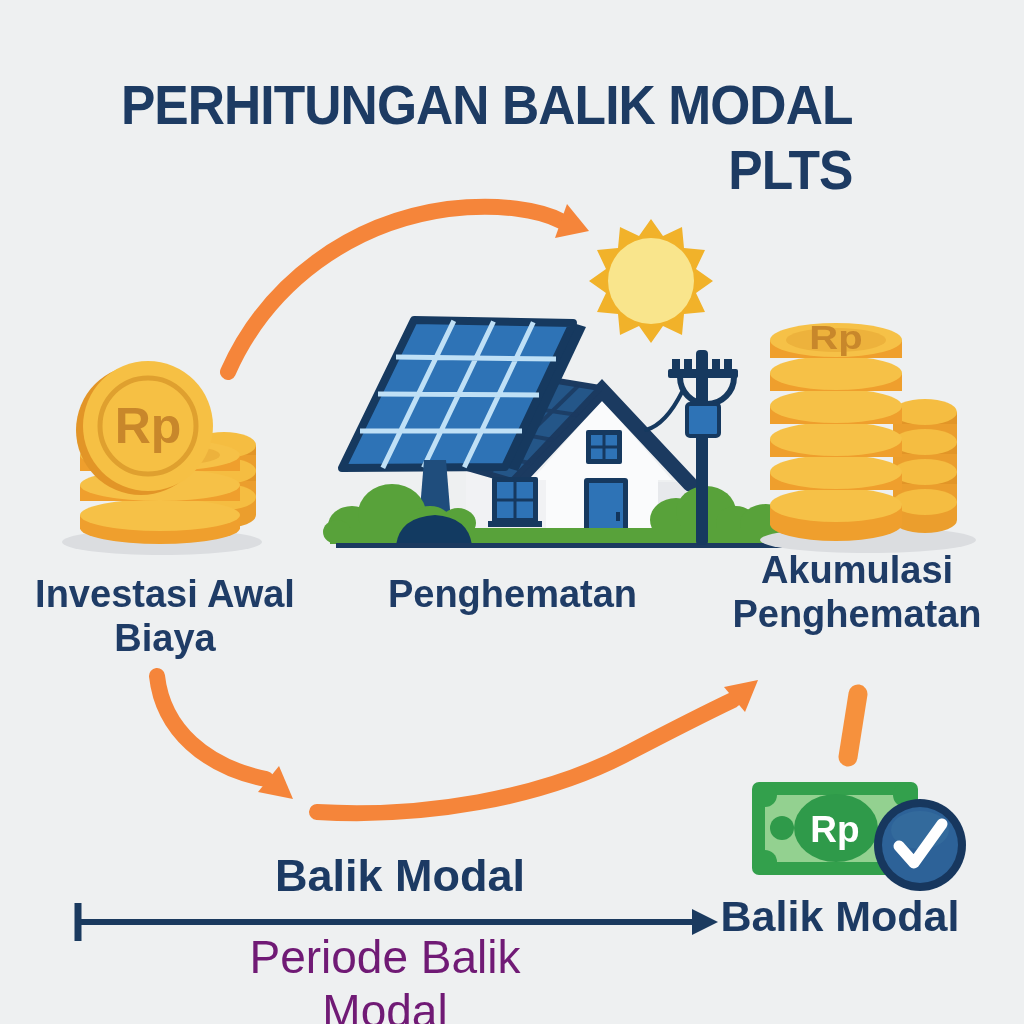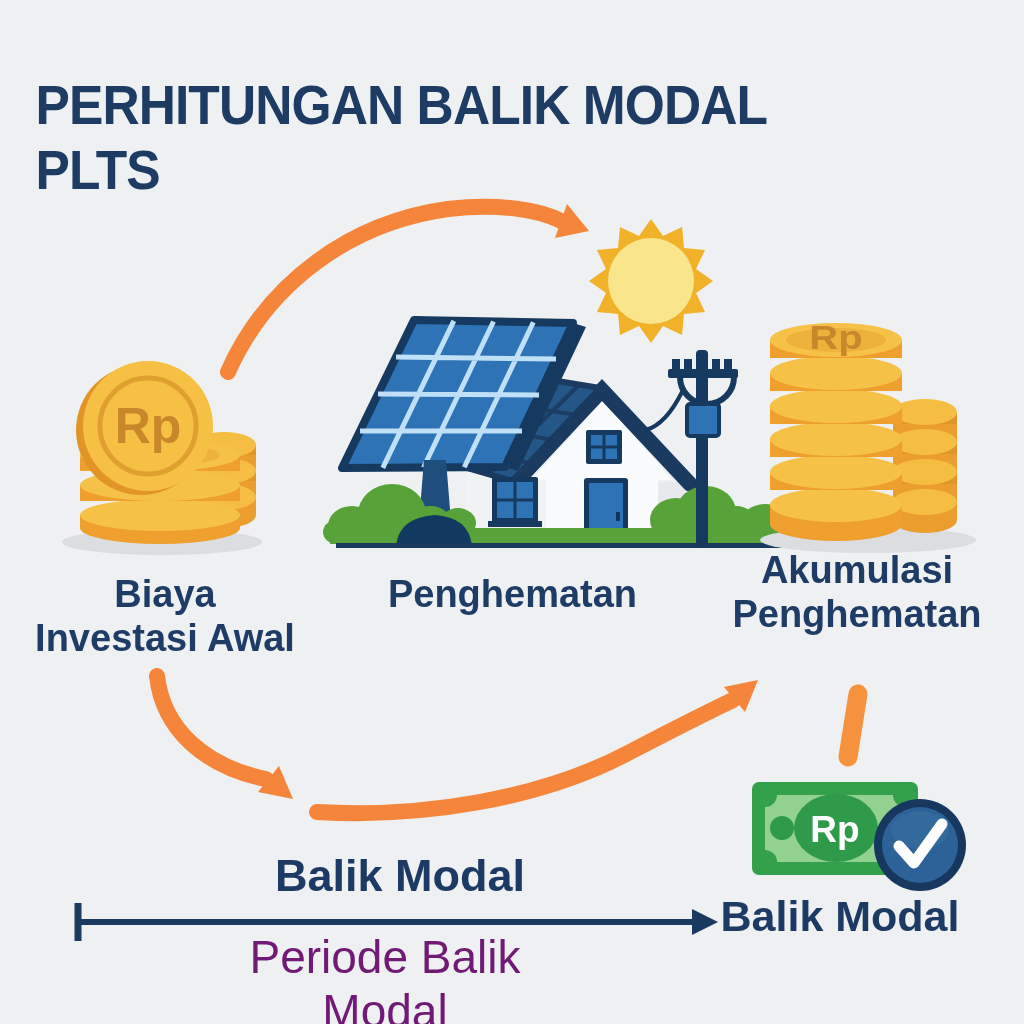--- a/index.html
+++ b/index.html
@@ -1,21 +1,21 @@
 <!DOCTYPE html>
 <html><head>
 <meta charset="utf-8">
 <style>
   html,body{margin:0;padding:0;background:#eef0f1;}
   .canvas{
     position:relative;width:1024px;height:1024px;background:#eef0f1;
     font-family:"Liberation Sans",sans-serif;overflow:hidden;
   }
   .title{
-    position:absolute;left:0;top:72px;width:888px;text-align:left;
+    position:absolute;left:0;top:72px;width:888px;text-align:right;
     color:#1d3b63;font-size:56px;font-weight:bold;letter-spacing:-1px;
   }
   .title span{display:inline-block;transform:scaleX(.92);}
   .node-label{
     position:absolute;text-align:center;color:#1f3c66;
     font-size:38px;font-weight:bold;line-height:44px;
   }
   .lbl-invest{left:20px;top:572px;width:290px;}
   .lbl-saving{left:330px;top:572px;width:365px;}
   .lbl-accum{left:712px;top:548px;width:290px;}
@@ -224,22 +224,22 @@
     </g>
 
     <g>
       <line x1="78" y1="903" x2="78" y2="941" stroke="#1a3a5f" stroke-width="7"></line>
       <line x1="78" y1="922" x2="697" y2="922" stroke="#1a3a5f" stroke-width="6"></line>
       <polygon points="718,922 692,909 692,935" fill="#1a3a5f"></polygon>
     </g>
   </svg>
 
   <div class="node-label lbl-invest">
+    <div>Investasi Awal</div>
     <div>Biaya</div>
-    <div>Investasi Awal</div>
   </div>
   <div class="node-label lbl-saving">
     <div>Penghematan</div>
   </div>
   <div class="node-label lbl-accum">
     <div>Akumulasi</div>
     <div>Penghematan</div>
   </div>
 
   <div class="balik-top">Balik Modal</div>

